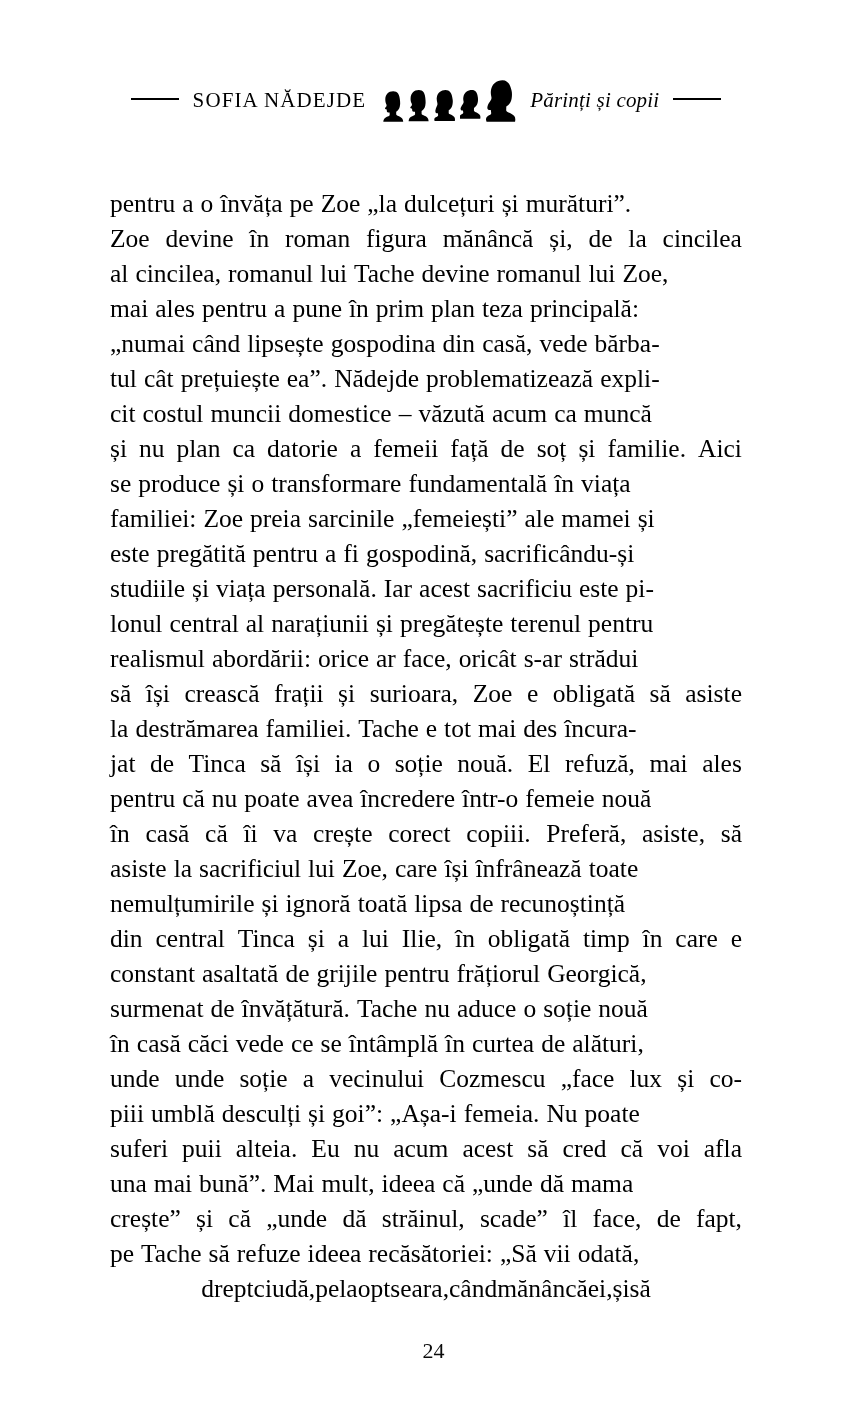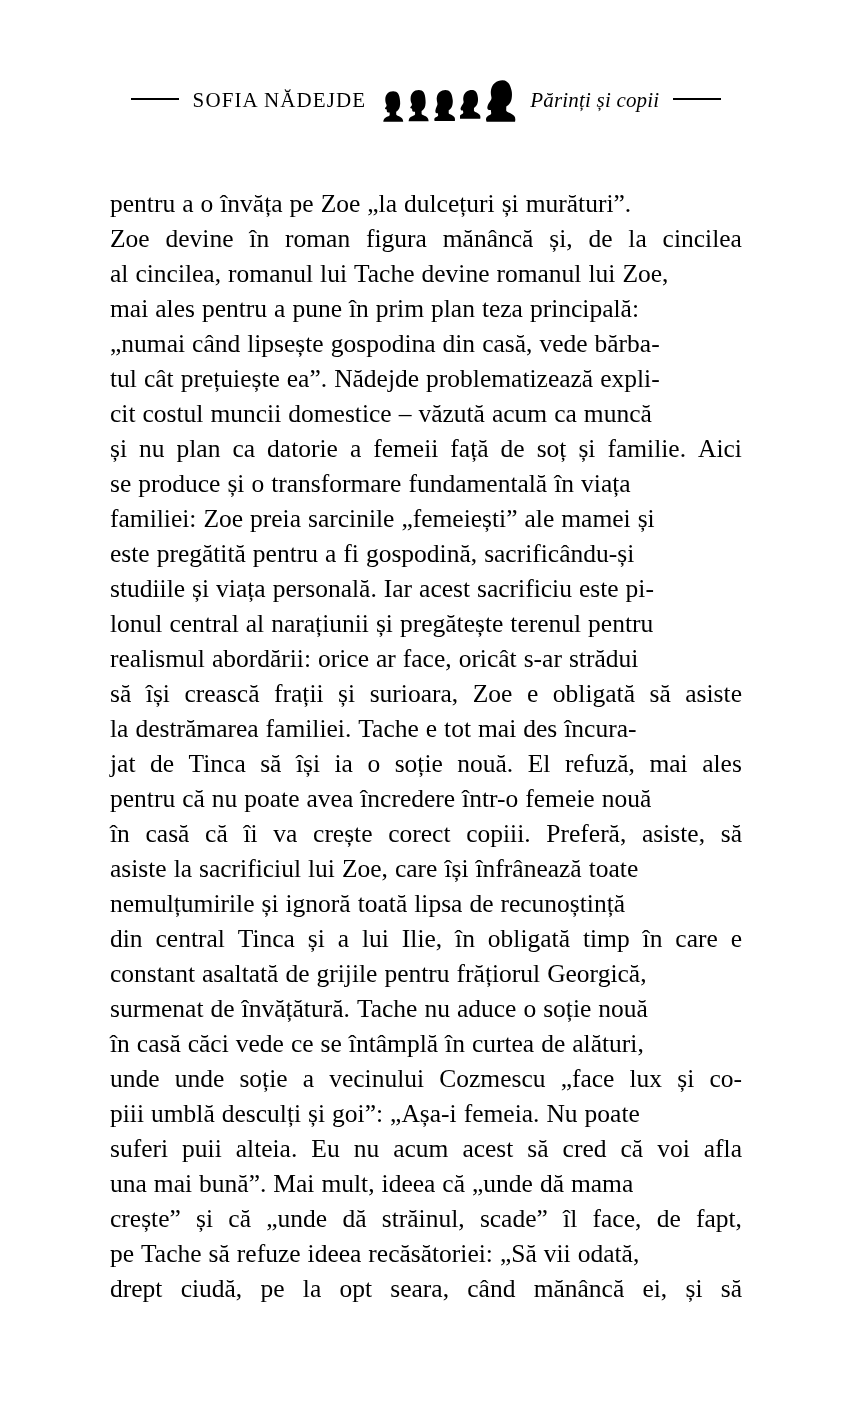--- a/index.html
+++ b/index.html
@@ -80,21 +80,21 @@
     line-height: 35px;
     height: 35px;
     white-space: pre;
     color: #000000;
   }
   
   .line.just {
     justify-content: space-between;
   }
   .line.last {
-    justify-content: space-between;
+    justify-content: center;
   }
   .line .w { display: inline-block; }
 
   
   .folio {
     position: absolute;
     left: 0;
     top: 1340px;
     width: 867px;
     text-align: center;
@@ -170,14 +170,15 @@
       <div class="line just" style="justify-content: flex-start;"><span class="w">în</span><span class="w" style="margin-left: 7px;">casă</span><span class="w" style="margin-left: 7px;">căci</span><span class="w" style="margin-left: 7px;">vede</span><span class="w" style="margin-left: 7px;">ce</span><span class="w" style="margin-left: 7px;">se</span><span class="w" style="margin-left: 7px;">întâmplă</span><span class="w" style="margin-left: 7px;">în</span><span class="w" style="margin-left: 7px;">curtea</span><span class="w" style="margin-left: 7px;">de</span><span class="w" style="margin-left: 7px;">alături,</span></div>
       <div class="line just"><span class="w">unde</span><span class="w">unde</span><span class="w">soție</span><span class="w">a</span><span class="w">vecinului</span><span class="w">Cozmescu</span><span class="w">„face</span><span class="w">lux</span><span class="w">și</span><span class="w">co-</span></div>
       <div class="line just" style="justify-content: flex-start;"><span class="w">piii</span><span class="w" style="margin-left: 7px;">umblă</span><span class="w" style="margin-left: 7px;">desculți</span><span class="w" style="margin-left: 7px;">și</span><span class="w" style="margin-left: 7px;">goi”:</span><span class="w" style="margin-left: 7px;">„Așa-i</span><span class="w" style="margin-left: 7px;">femeia.</span><span class="w" style="margin-left: 7px;">Nu</span><span class="w" style="margin-left: 7px;">poate</span></div>
       <div class="line just"><span class="w">suferi</span><span class="w">puii</span><span class="w">alteia.</span><span class="w">Eu</span><span class="w">nu</span><span class="w">acum</span><span class="w">acest</span><span class="w">să</span><span class="w">cred</span><span class="w">că</span><span class="w">voi</span><span class="w">afla</span></div>
       <div class="line just" style="justify-content: flex-start;"><span class="w">una</span><span class="w" style="margin-left: 7px;">mai</span><span class="w" style="margin-left: 7px;">bună”.</span><span class="w" style="margin-left: 7px;">Mai</span><span class="w" style="margin-left: 7px;">mult,</span><span class="w" style="margin-left: 7px;">ideea</span><span class="w" style="margin-left: 7px;">că</span><span class="w" style="margin-left: 7px;">„unde</span><span class="w" style="margin-left: 7px;">dă</span><span class="w" style="margin-left: 7px;">mama</span></div>
       <div class="line just"><span class="w">crește”</span><span class="w">și</span><span class="w">că</span><span class="w">„unde</span><span class="w">dă</span><span class="w">străinul,</span><span class="w">scade”</span><span class="w">îl</span><span class="w">face,</span><span class="w">de</span><span class="w">fapt,</span></div>
       <div class="line just" style="justify-content: flex-start;"><span class="w">pe</span><span class="w" style="margin-left: 7px;">Tache</span><span class="w" style="margin-left: 7px;">să</span><span class="w" style="margin-left: 7px;">refuze</span><span class="w" style="margin-left: 7px;">ideea</span><span class="w" style="margin-left: 7px;">recăsătoriei:</span><span class="w" style="margin-left: 7px;">„Să</span><span class="w" style="margin-left: 7px;">vii</span><span class="w" style="margin-left: 7px;">odată,</span></div>
       <div class="line last"><span class="w">drept</span><span class="w">ciudă,</span><span class="w">pe</span><span class="w">la</span><span class="w">opt</span><span class="w">seara,</span><span class="w">când</span><span class="w">mănâncă</span><span class="w">ei,</span><span class="w">și</span><span class="w">să</span></div>
     </div>
 
+  <div class="folio">24</div>
 
 </div>
 
 </body></html>

